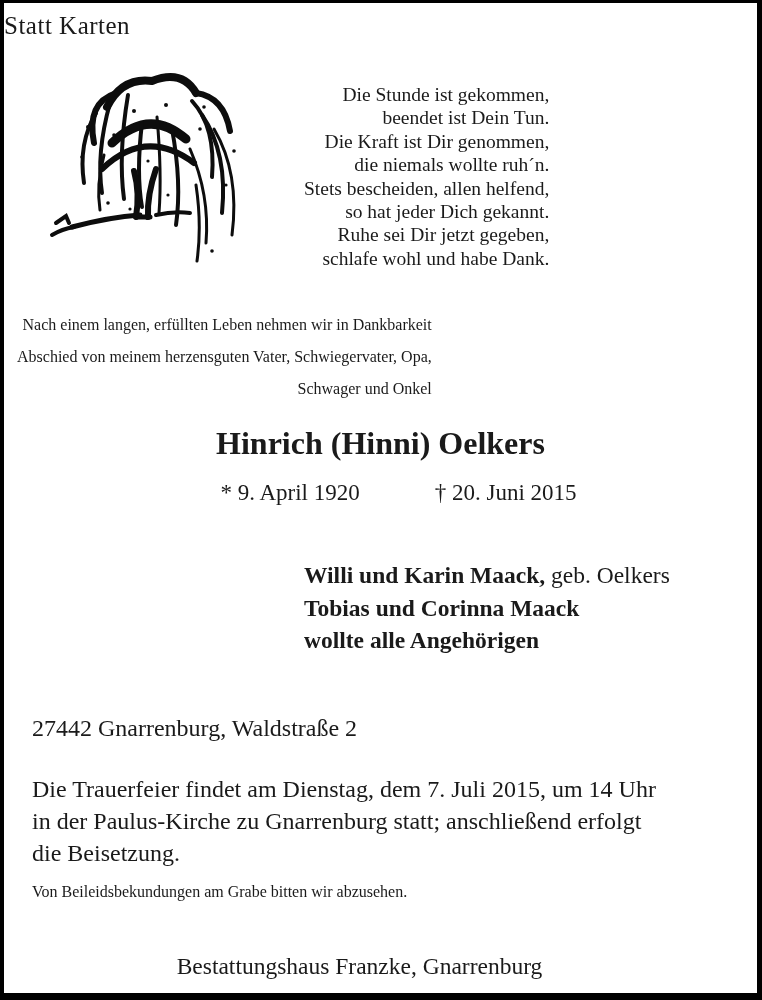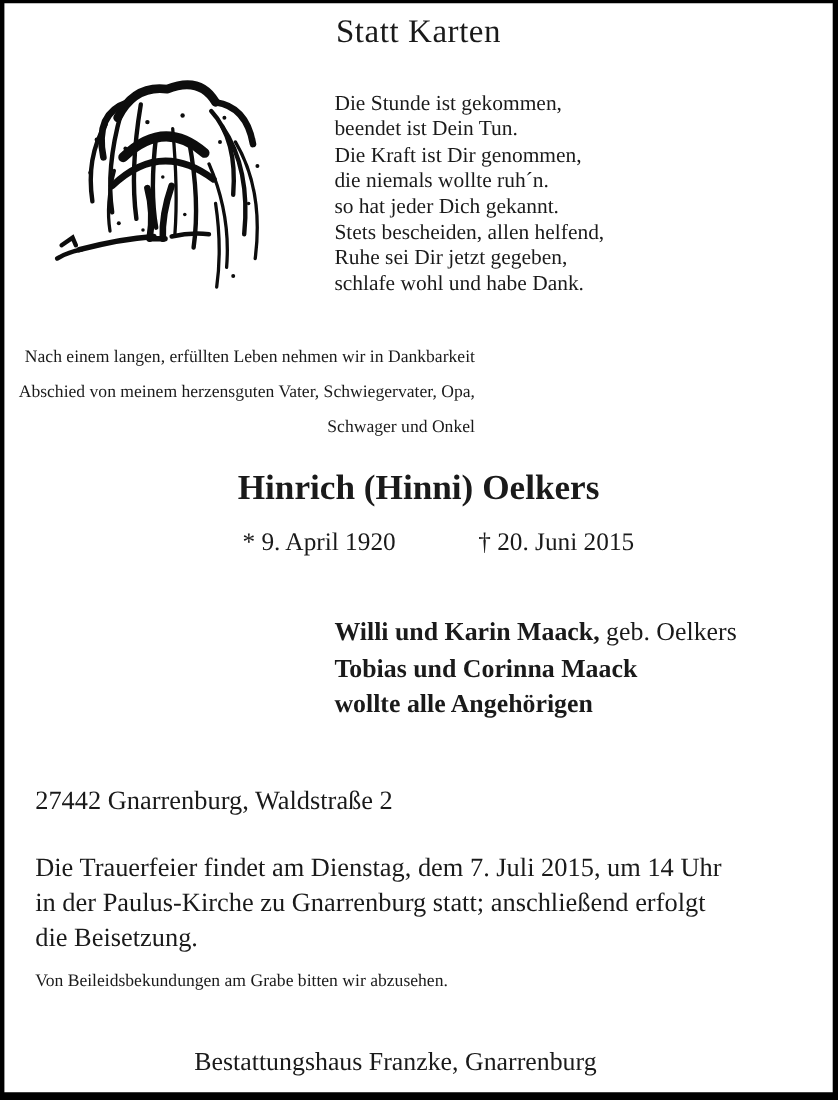--- a/index.html
+++ b/index.html
@@ -14,35 +14,36 @@
     border-color: #000000;
     border-width: 3px 5px 7px 4px;
     font-family: "Liberation Serif", "DejaVu Serif", serif;
     color: #1a1a1a;
     overflow: hidden;
   }
   .page-title {
     position: absolute;
     top: 9px; left: 0;
     width: 100%;
-    text-align: center;
-    font-size: 30px;
+    text-align: left;
+    font-size: 25px;
     letter-spacing: 0.5px;
   }
   .willow {
     position: absolute;
     left: 40px; top: 62px;
     width: 215px; height: 200px;
   }
   .poem {
     position: absolute;
     left: 300px; top: 80px;
     font-size: 19.5px;
     line-height: 23.4px;
     white-space: nowrap;
+    text-align: right;
   }
   .intro {
     position: absolute;
     left: 13px; top: 306px;
     font-size: 16px;
     line-height: 32px;
     white-space: nowrap;
     text-align: right;
   }
   .deceased-name {
@@ -152,22 +153,22 @@
       <circle cx="156" cy="64" r="1.8"></circle>
         <circle cx="104" cy="96" r="1.6"></circle>
     </g>
   </svg>
 
   <div class="poem">
     <div>Die Stunde ist gekommen,</div>
     <div>beendet ist Dein Tun.</div>
     <div>Die Kraft ist Dir genommen,</div>
     <div>die niemals wollte ruh´n.</div>
+    <div>Stets bescheiden, allen helfend,</div>
     <div>so hat jeder Dich gekannt.</div>
-    <div>Stets bescheiden, allen helfend,</div>
     <div>Ruhe sei Dir jetzt gegeben,</div>
     <div>schlafe wohl und habe Dank.</div>
   </div>
 
   <div class="intro">
     <div>Nach einem langen, erfüllten Leben nehmen wir in Dankbarkeit</div>
     <div>Abschied von meinem herzensguten Vater, Schwiegervater, Opa,</div>
     <div>Schwager und Onkel</div>
   </div>
 

